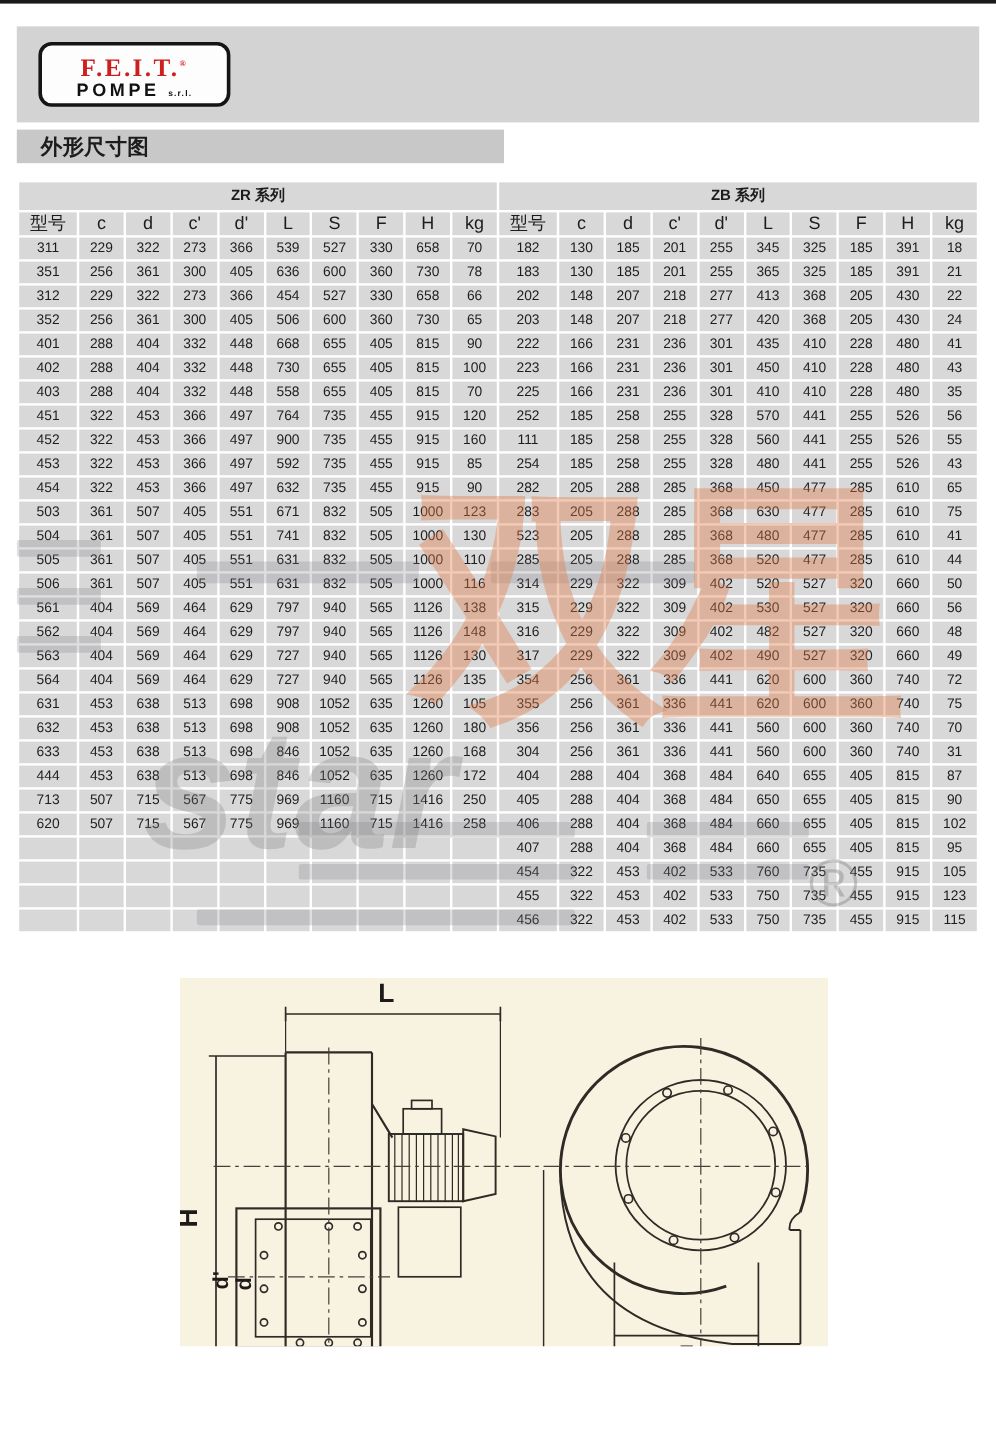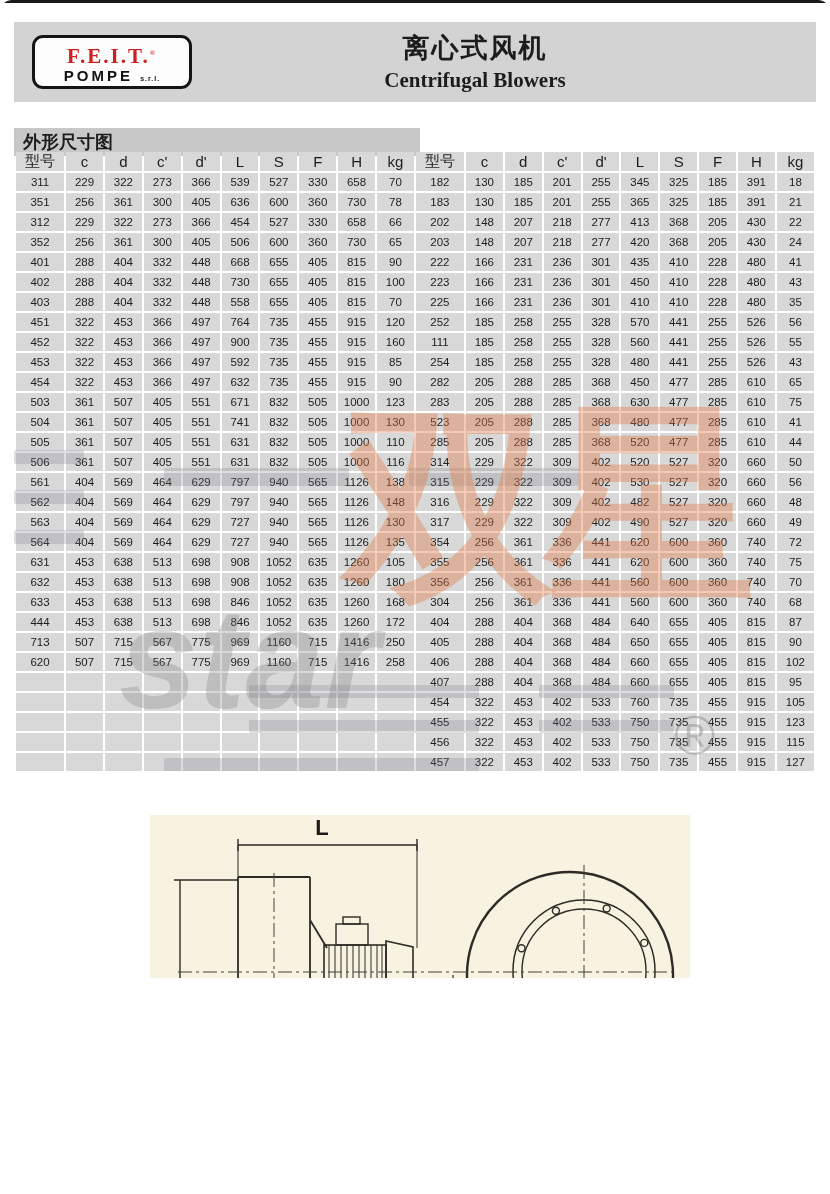--- a/index.html
+++ b/index.html
@@ -1,33 +1,33 @@
 <!DOCTYPE html>
 <html><head>
 <meta charset="utf-8">
 <style>
   html,body{margin:0;padding:0;background:#fff;}
-  .page{position:relative;width:830px;height:978px;background:#fff;overflow:hidden;
-        font-family:"Liberation Sans","DejaVu Sans",sans-serif;color:#1c1c1c;border-radius:12px;}
+  .page{position:relative;width:830px;height:1122px;background:#fff;overflow:hidden;
+        font-family:"Liberation Sans","DejaVu Sans",sans-serif;color:#1c1c1c;}
   .topline{position:absolute;left:0;top:0;width:830px;height:3px;background:#1a1a1a;}
   
   .band{position:absolute;left:14px;top:22px;width:802px;height:80px;background:#d3d3d3;}
   .logo{position:absolute;left:18px;top:13px;width:160px;height:54px;background:#fdfdfd;
         border:3px solid #151515;border-radius:11px;box-sizing:border-box;text-align:center;padding-top:4px;}
   .logo-feit{font-family:"Liberation Serif","DejaVu Serif",serif;font-weight:bold;
         color:#cc1f1f;font-size:21px;letter-spacing:2px;line-height:22px;}
   .logo-feit sup{font-size:7px;color:#cc1f1f;}
   .logo-pompe{font-weight:bold;font-size:15px;letter-spacing:3px;color:#111;line-height:18px;}
   .logo-pompe .srl{font-size:7px;letter-spacing:1px;font-weight:bold;}
   .titles{position:absolute;left:120px;right:0;top:8px;text-align:center;}
   .title-cn{font-size:27px;font-weight:bold;letter-spacing:2px;}
   .title-en{font-family:"Liberation Serif","DejaVu Serif",serif;font-size:21px;font-weight:bold;margin-top:2px;}
   
-  .section-band{position:absolute;left:14px;top:128px;width:406px;height:28px;background:#c8c8c8;
-        font-size:18px;font-weight:bold;line-height:28px;padding-left:9px;box-sizing:border-box;}
+  .section-band{position:absolute;left:14px;top:108px;width:406px;height:28px;background:#c8c8c8;
+        font-size:18px;font-weight:bold;line-height:28px;padding-left:20px;box-sizing:border-box;}
   
   table.dim{position:absolute;left:14px;top:150px;width:802px;border-collapse:separate;
         border-spacing:2px;table-layout:fixed;}
   table.dim col.cmodel{width:47px;} table.dim col.c{width:36px;}
   table.dim th,table.dim td{background:#d8d8d8;text-align:center;vertical-align:middle;
         padding:0;overflow:hidden;white-space:nowrap;}
   th.series{height:23px;font-size:12.5px;font-weight:bold;background:#d6d6d6;}
   th.colh{height:16px;font-size:15px;font-weight:normal;}
   table.dim td{height:18px;font-size:11.5px;}
   table.dim td.model{font-weight:normal;}
@@ -49,24 +49,20 @@
 <body>
 
 <div class="page">
   <div class="topline"></div>
 
   <header class="band">
     <div class="logo">
       <div class="logo-feit"><span>F.E.I.T.</span><sup>®</sup></div>
       <div class="logo-pompe"><span>POMPE</span> <span class="srl">s.r.l.</span></div>
     </div>
-    <div class="titles">
-      <div class="title-cn">离心式风机</div>
-      <div class="title-en">Centrifugal Blowers</div>
-    </div>
   </header>
 
   <div class="section-band">外形尺寸图</div>
 
   <table class="dim">
     <colgroup>
       <col class="cmodel">
         <col class="c">
         <col class="c">
         <col class="c">
@@ -81,20 +77,24 @@
         <col class="c">
         <col class="c">
         <col class="c">
         <col class="c">
         <col class="c">
         <col class="c">
         <col class="c">
         <col class="c">
     </colgroup>
     <thead>
+      <tr>
+        <th class="series" colspan="10">ZR 系列</th>
+        <th class="series" colspan="10">ZB 系列</th>
+      </tr>
       <tr id="col-header-row">
           <th class="colh">型号</th>
           <th class="colh">c</th>
           <th class="colh">d</th>
           <th class="colh">c'</th>
           <th class="colh">d'</th>
           <th class="colh">L</th>
           <th class="colh">S</th>
           <th class="colh">F</th>
           <th class="colh">H</th>
@@ -587,21 +587,21 @@
           <td>168</td>
           <td class="model">304</td>
           <td>256</td>
           <td>361</td>
           <td>336</td>
           <td>441</td>
           <td>560</td>
           <td>600</td>
           <td>360</td>
           <td>740</td>
-          <td>68</td>
+          <td>31</td>
         </tr>
         <tr>
           <td class="model">444</td>
           <td>453</td>
           <td>638</td>
           <td>513</td>
           <td>698</td>
           <td>846</td>
           <td>1052</td>
           <td>635</td>
@@ -742,42 +742,20 @@
           <td class="model">456</td>
           <td>322</td>
           <td>453</td>
           <td>402</td>
           <td>533</td>
           <td>750</td>
           <td>735</td>
           <td>455</td>
           <td>915</td>
           <td>115</td>
-        </tr>
-        <tr>
-          <td class="model"></td>
-          <td></td>
-          <td></td>
-          <td></td>
-          <td></td>
-          <td></td>
-          <td></td>
-          <td></td>
-          <td></td>
-          <td></td>
-          <td class="model">457</td>
-          <td>322</td>
-          <td>453</td>
-          <td>402</td>
-          <td>533</td>
-          <td>750</td>
-          <td>735</td>
-          <td>455</td>
-          <td>915</td>
-          <td>127</td>
         </tr>
       </tbody>
   </table>
 
   <div class="wm">
     <div class="wm-bar" style="left:150px;top:318px;width:185px;height:18px;"></div>
     <div class="wm-bar" style="left:395px;top:318px;width:170px;height:18px;"></div>
     <div class="wm-bar" style="left:0;top:300px;width:70px;height:14px;"></div>
     <div class="wm-bar" style="left:0;top:340px;width:70px;height:14px;"></div>
     <div class="wm-bar" style="left:0;top:380px;width:70px;height:14px;"></div>

